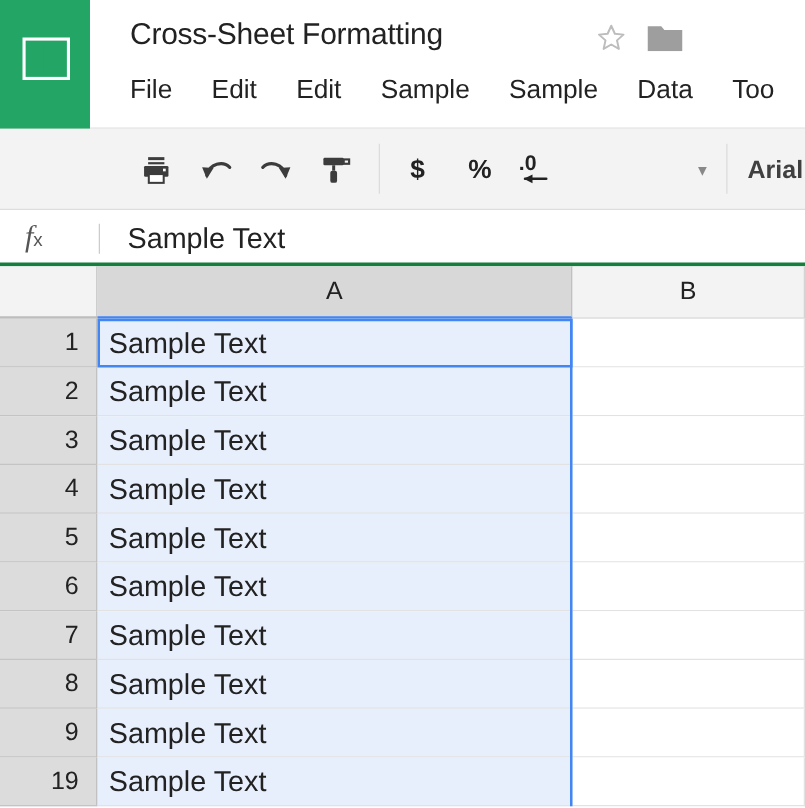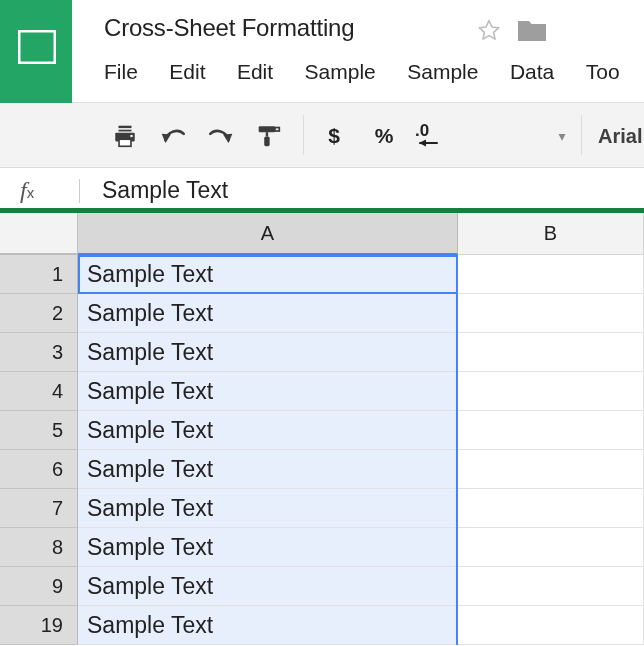--- a/index.html
+++ b/index.html
@@ -125,21 +125,21 @@
     white-space: nowrap;
     cursor: pointer;
   }
 
   
   .formula-bar {
     position: absolute;
     left: 0; top: 168px;
     width: 644px; height: 45px;
     background: #ffffff;
-    border-bottom: 5px solid #15803d;
+    border-bottom: 3px solid #15803d;
     box-sizing: border-box;
   }
   .fx-icon {
     position: absolute;
     left: 20px; top: 9px;
     width: 34px; height: 28px;
     font-family: "Liberation Serif", serif;
     font-style: italic;
     font-size: 24px;
     color: #555555;

